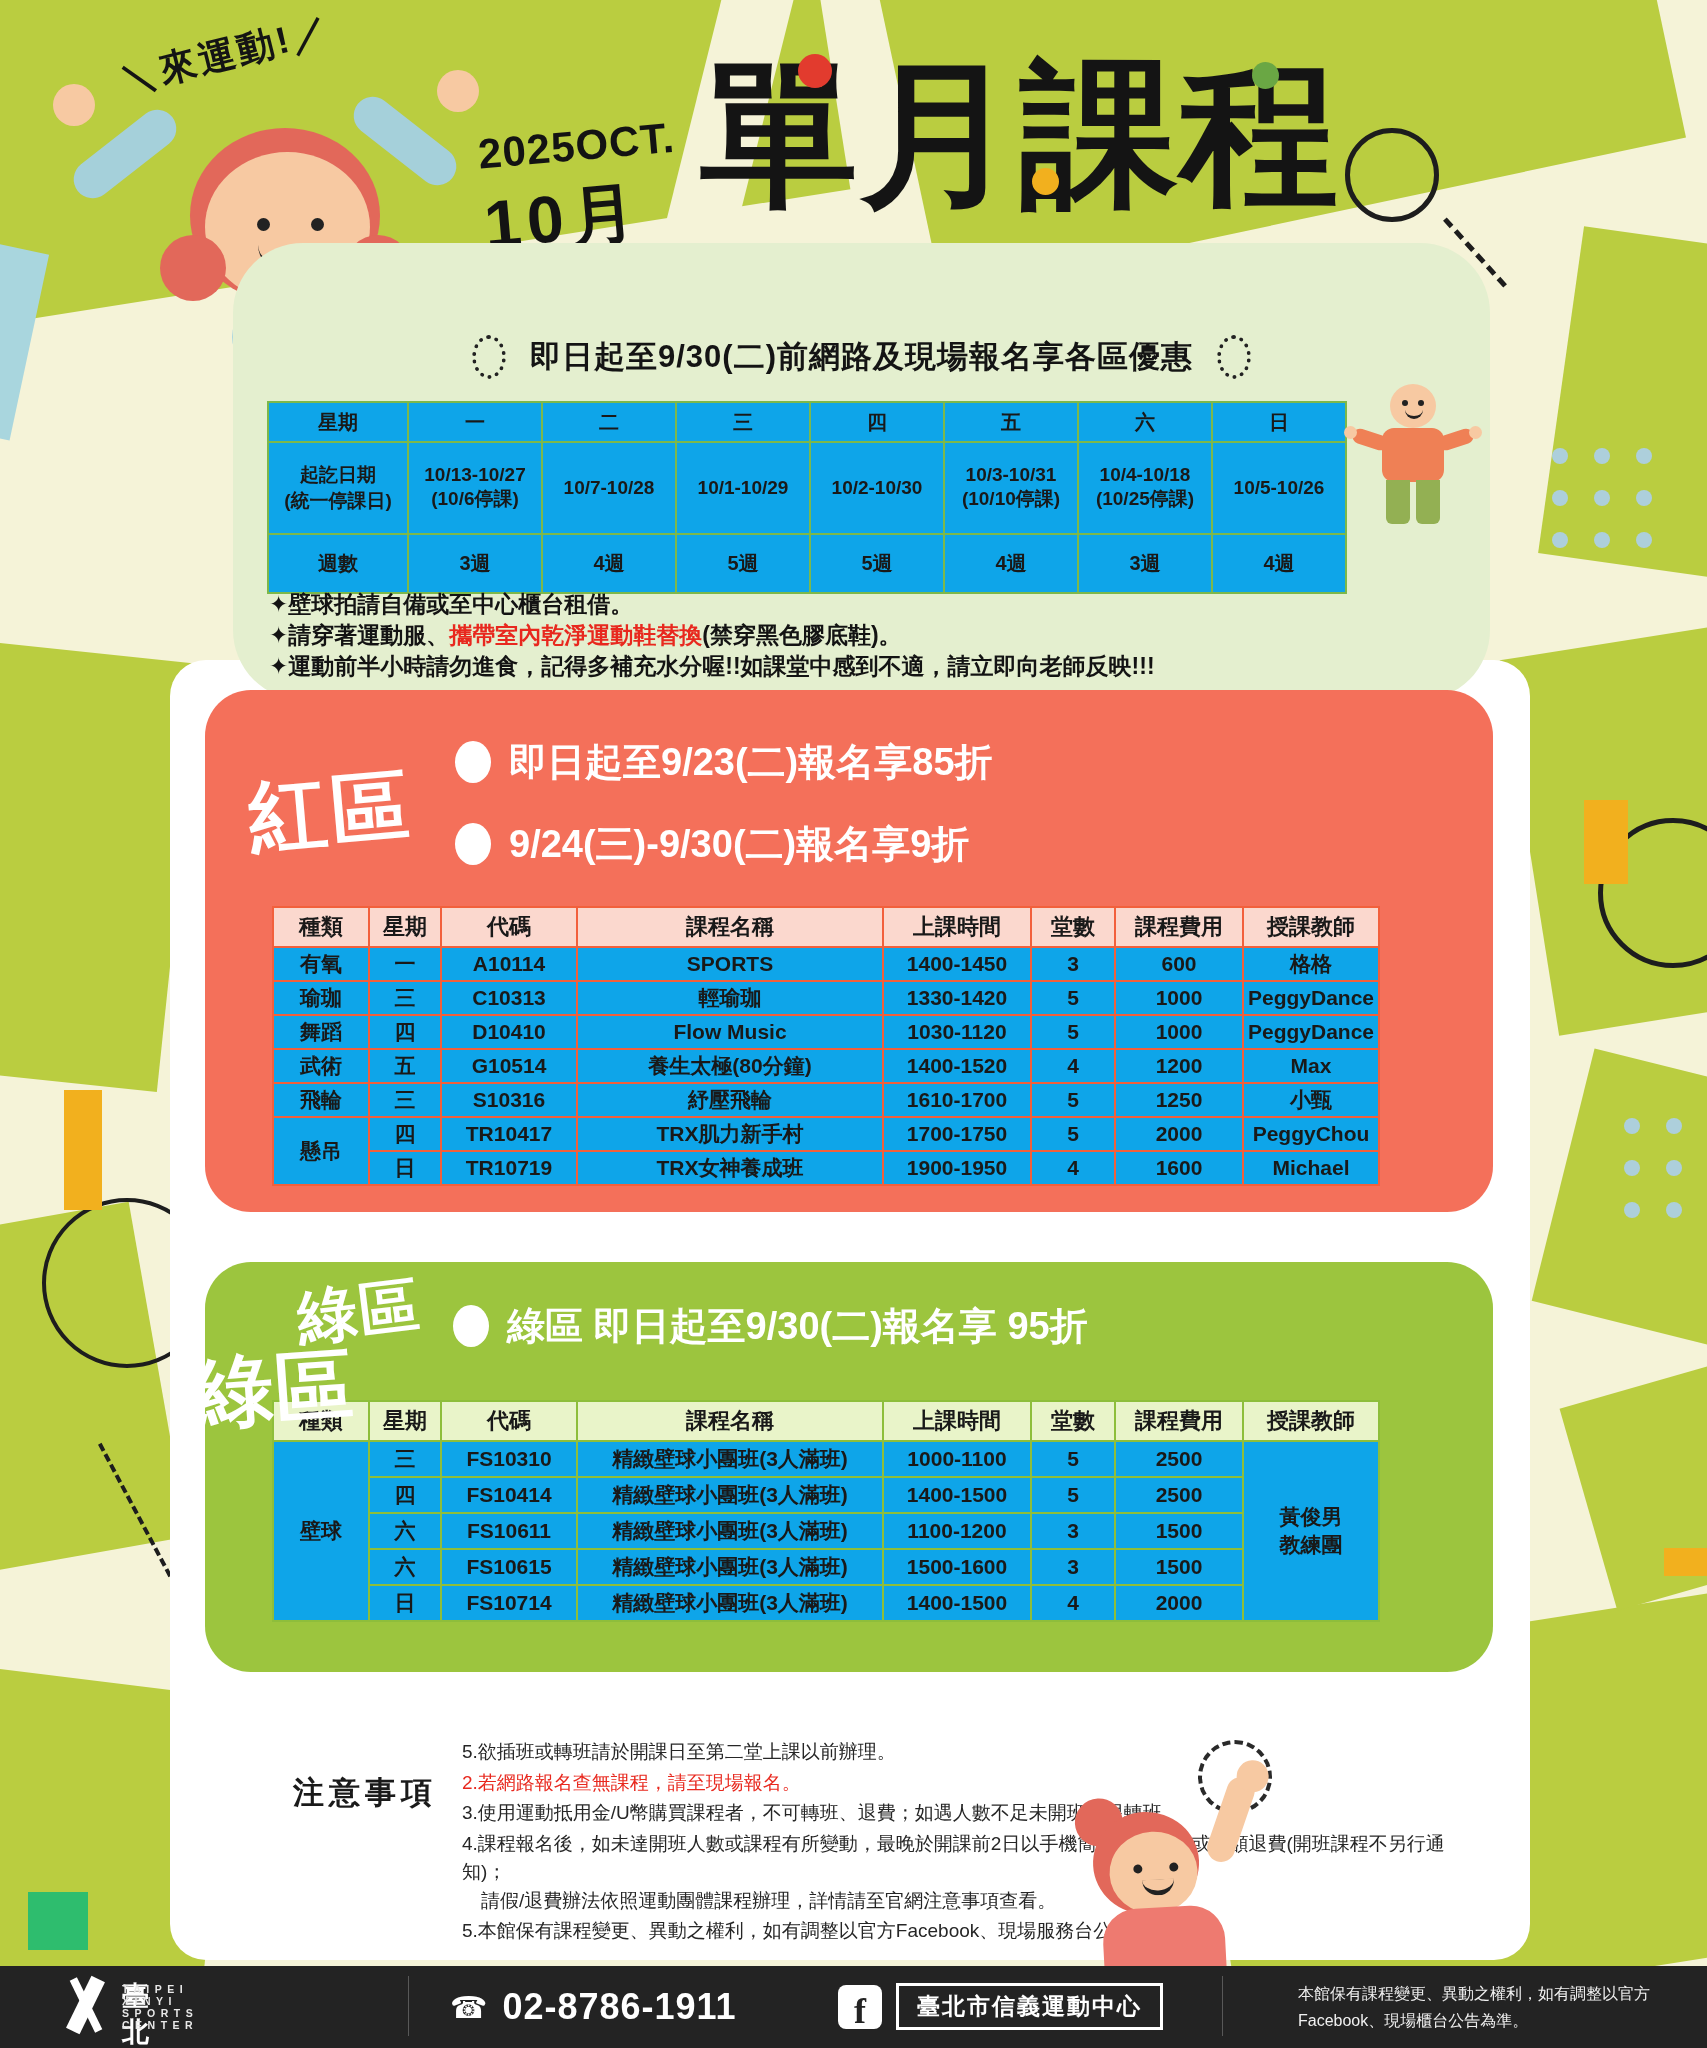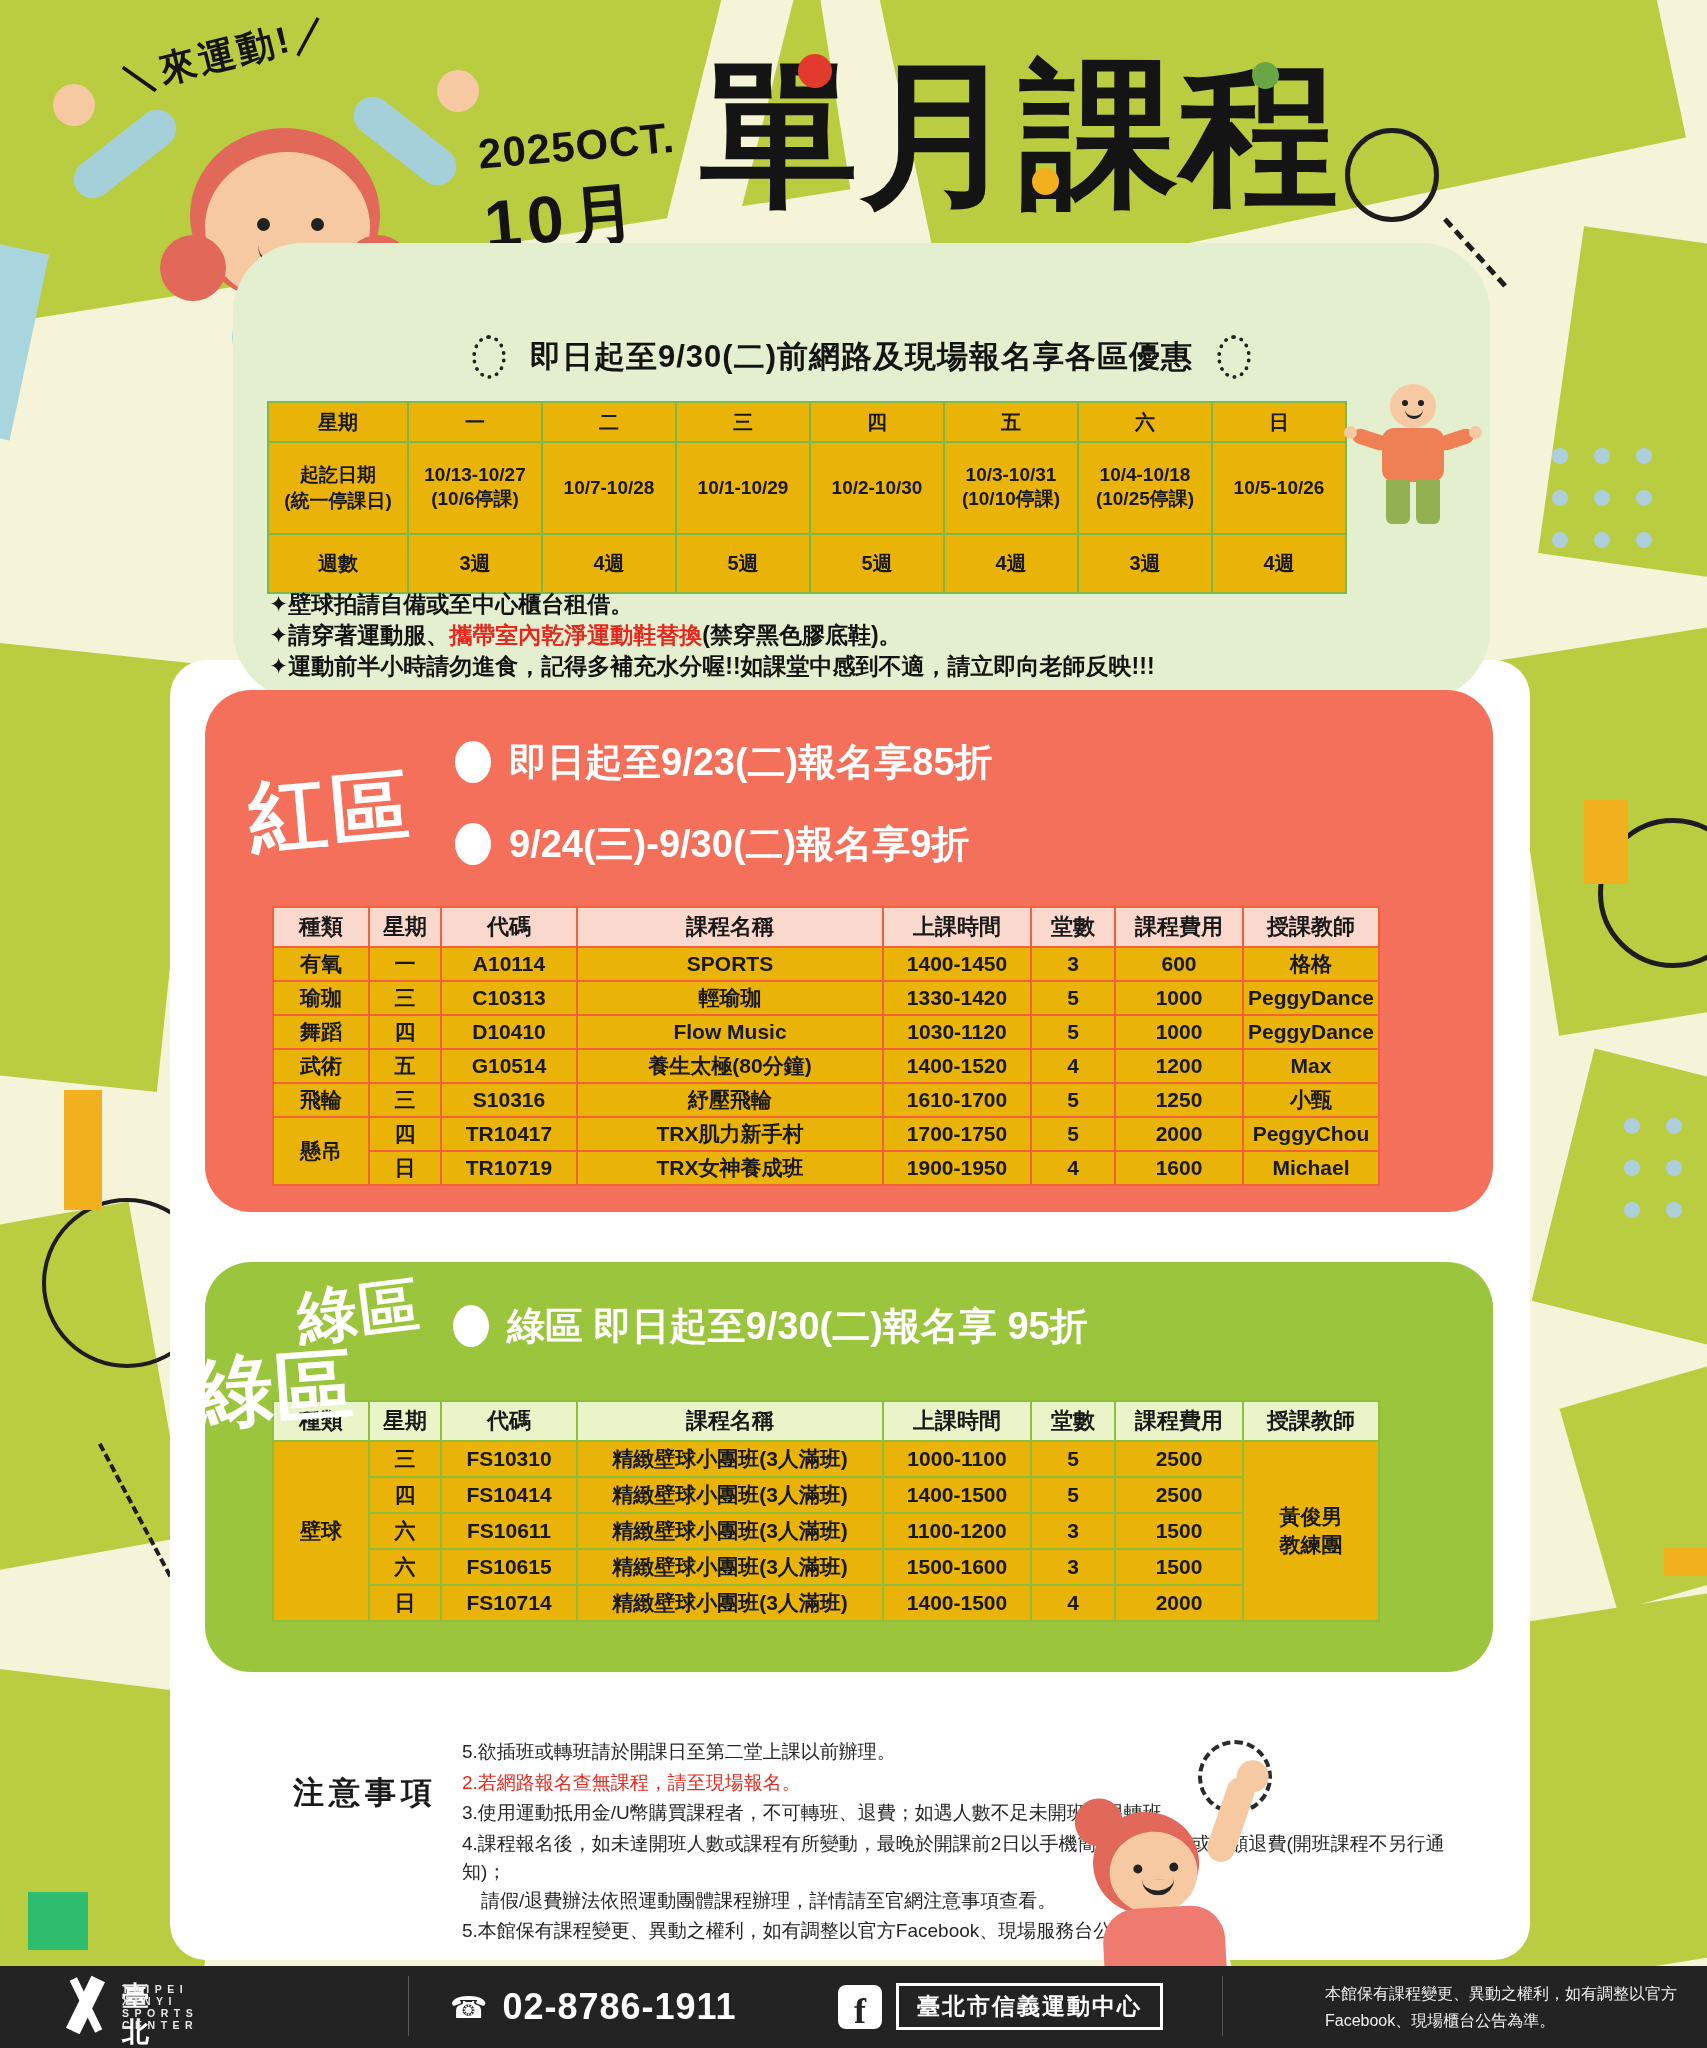--- a/index.html
+++ b/index.html
@@ -49,21 +49,21 @@
   .g2-bun{left:0;top:10px;width:48px;height:48px;background:#e2685a;border-radius:50%;}
   .g2-face{left:32px;top:46px;width:88px;height:82px;background:#f7c9a2;border-radius:50%;}
   .g2-eye{width:9px;height:9px;background:#222;border-radius:50%;}
   .g2-smile{left:64px;top:94px;width:32px;height:16px;border-bottom:5px solid #222;border-radius:0 0 16px 16px;}
   .g2-body{left:22px;top:122px;width:122px;height:70px;background:#ee7a70;border-radius:34px 34px 0 0;}
   
   .promo{position:absolute;left:233px;top:243px;width:1257px;height:457px;background:#e4efcf;border-radius:70px;z-index:3;}
   .promo-head{position:absolute;top:92px;left:0;width:100%;display:flex;justify-content:center;align-items:center;gap:24px;}
   .dotcircle{width:34px;height:44px;border:4px dotted #222;border-radius:50%;flex:none;}
   .promo-title{font-size:31px;font-weight:900;color:#141414;letter-spacing:1px;}
-  .ctable{border-collapse:collapse;table-layout:fixed;background:#eab308;}
+  .ctable{border-collapse:collapse;table-layout:fixed;background:#0ea5e9;}
   .ctable th,.ctable td{text-align:center;vertical-align:middle;font-weight:700;color:#191919;padding:0;}
   .ptable{position:absolute;left:34px;top:158px;}
   .ptable th,.ptable td{border:2.5px solid #7cb84b;font-size:20px;}
   .ptable .dt{font-size:19px;}
   .pre{white-space:pre-line;}
   .promo-notes{position:absolute;left:36px;top:346px;font-size:23px;font-weight:700;line-height:31px;color:#131313;}
   .rednote{color:#e8281e;}
   
   .whitepanel{position:absolute;left:170px;top:660px;width:1360px;height:1300px;background:#fff;border-radius:36px;z-index:2;}
   
@@ -103,21 +103,21 @@
   .f-en{font-size:10.5px;letter-spacing:5.5px;margin-top:5px;color:#e8e8e8;font-weight:700;}
   .f-div{top:10px;width:1px;height:60px;background:#585858;}
   .f-phone{left:450px;top:20px;display:flex;gap:14px;align-items:center;font-size:36px;font-weight:900;letter-spacing:1px;position:absolute;}
   .f-phone span{position:static;}
   .f-phone-icon{font-size:30px;}
   .f-fb{left:838px;top:17px;display:flex;gap:14px;align-items:center;position:absolute;}
   .fb-icon{width:44px;height:44px;background:#fff;color:#232323;border-radius:8px;font-weight:900;font-size:36px;
            display:flex;align-items:flex-end;justify-content:center;line-height:0.95;
            font-family:"Liberation Serif","DejaVu Serif",serif;}
   .fb-box{border:3px solid #fff;padding:5px 18px;font-size:23px;font-weight:900;letter-spacing:2px;white-space:nowrap;}
-  .f-disc{left:1298px;top:14px;width:380px;font-size:16px;line-height:1.7;color:#f0f0f0;margin-left:27px;}
+  .f-disc{left:1298px;top:14px;width:380px;font-size:16px;line-height:1.7;color:#f0f0f0;}
 </style>
 </head>
 <body>
 
 <div class="poster">
 
   <div class="abs" style="left:0;top:0;width:100%;height:100%;z-index:0;">
     <div class="ms" style="left:-50px;top:-70px;width:880px;height:330px;transform:rotate(-9deg);"></div>
     <div class="ms" style="left:900px;top:-110px;width:760px;height:330px;transform:rotate(-12deg);"></div>
     <div class="abs" style="left:690px;top:-60px;width:70px;height:380px;background:#f5f3d8;transform:rotate(14deg);"></div>

